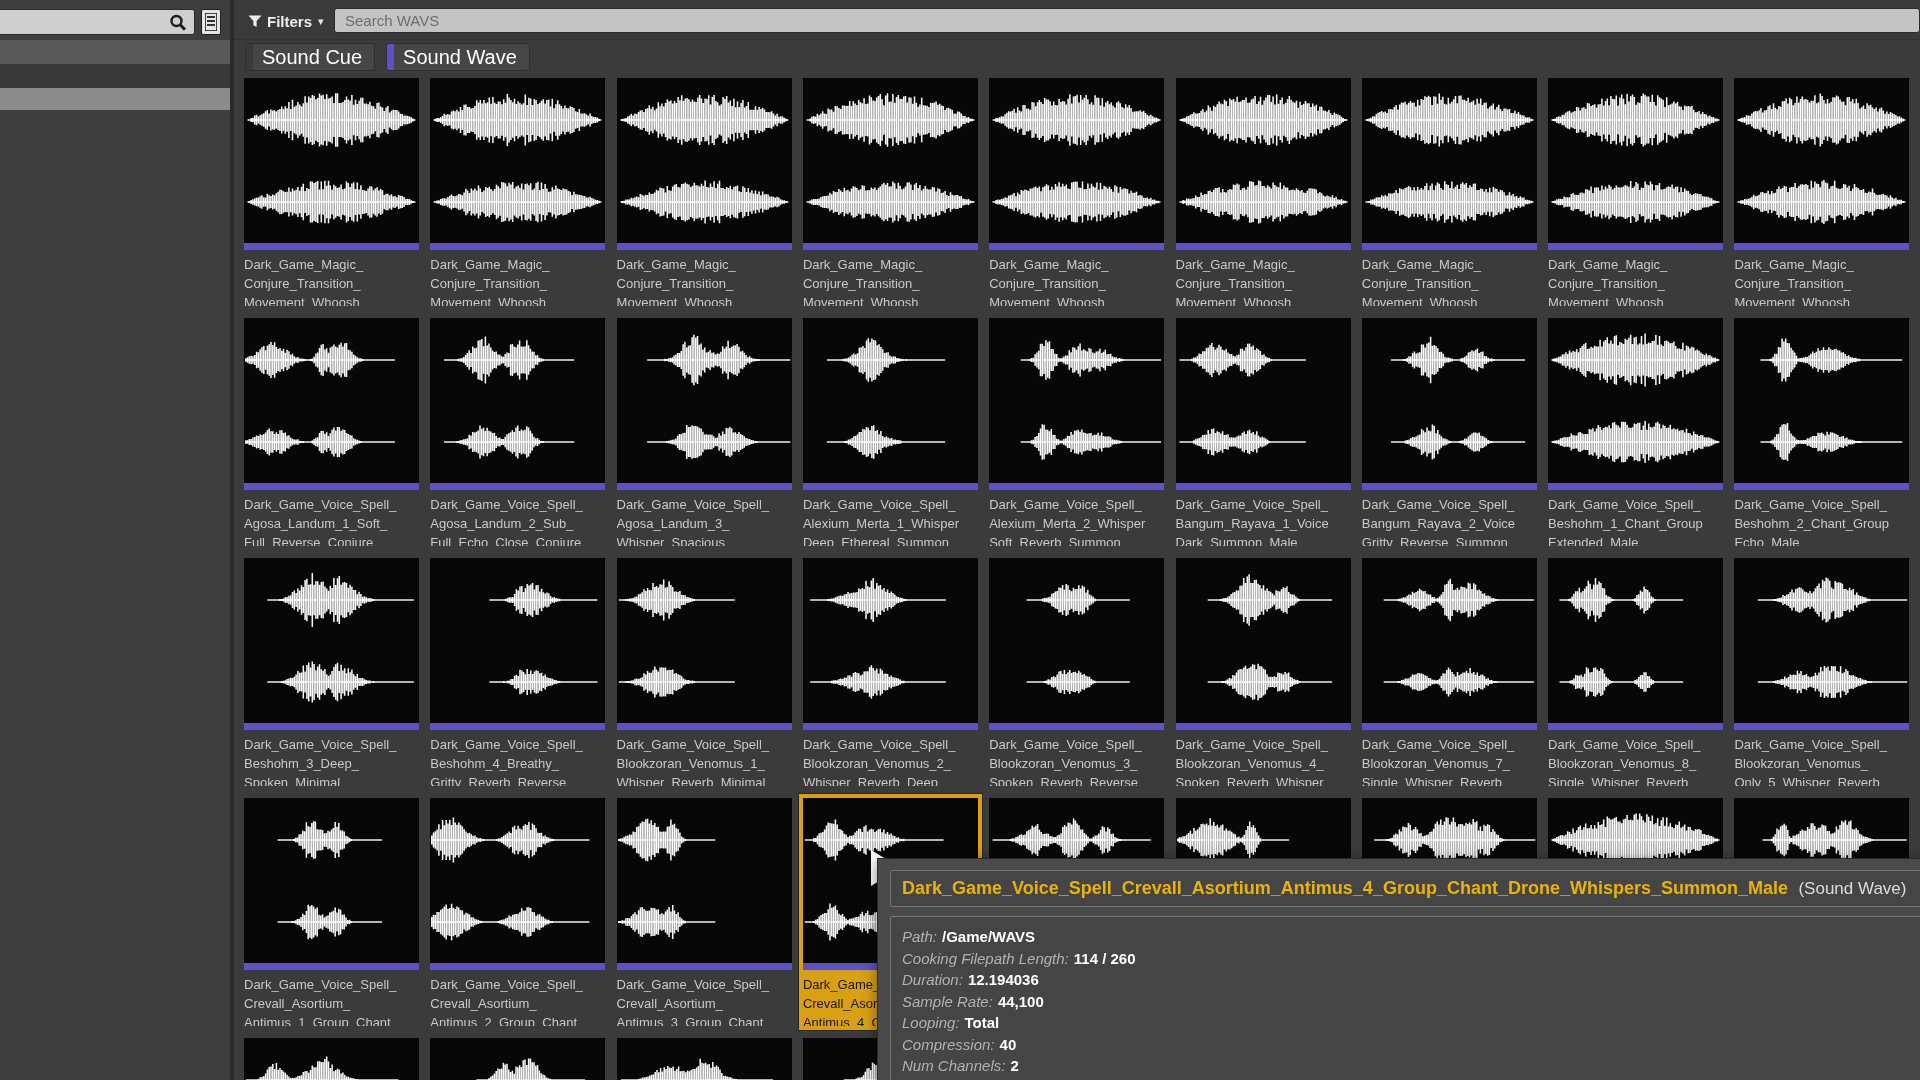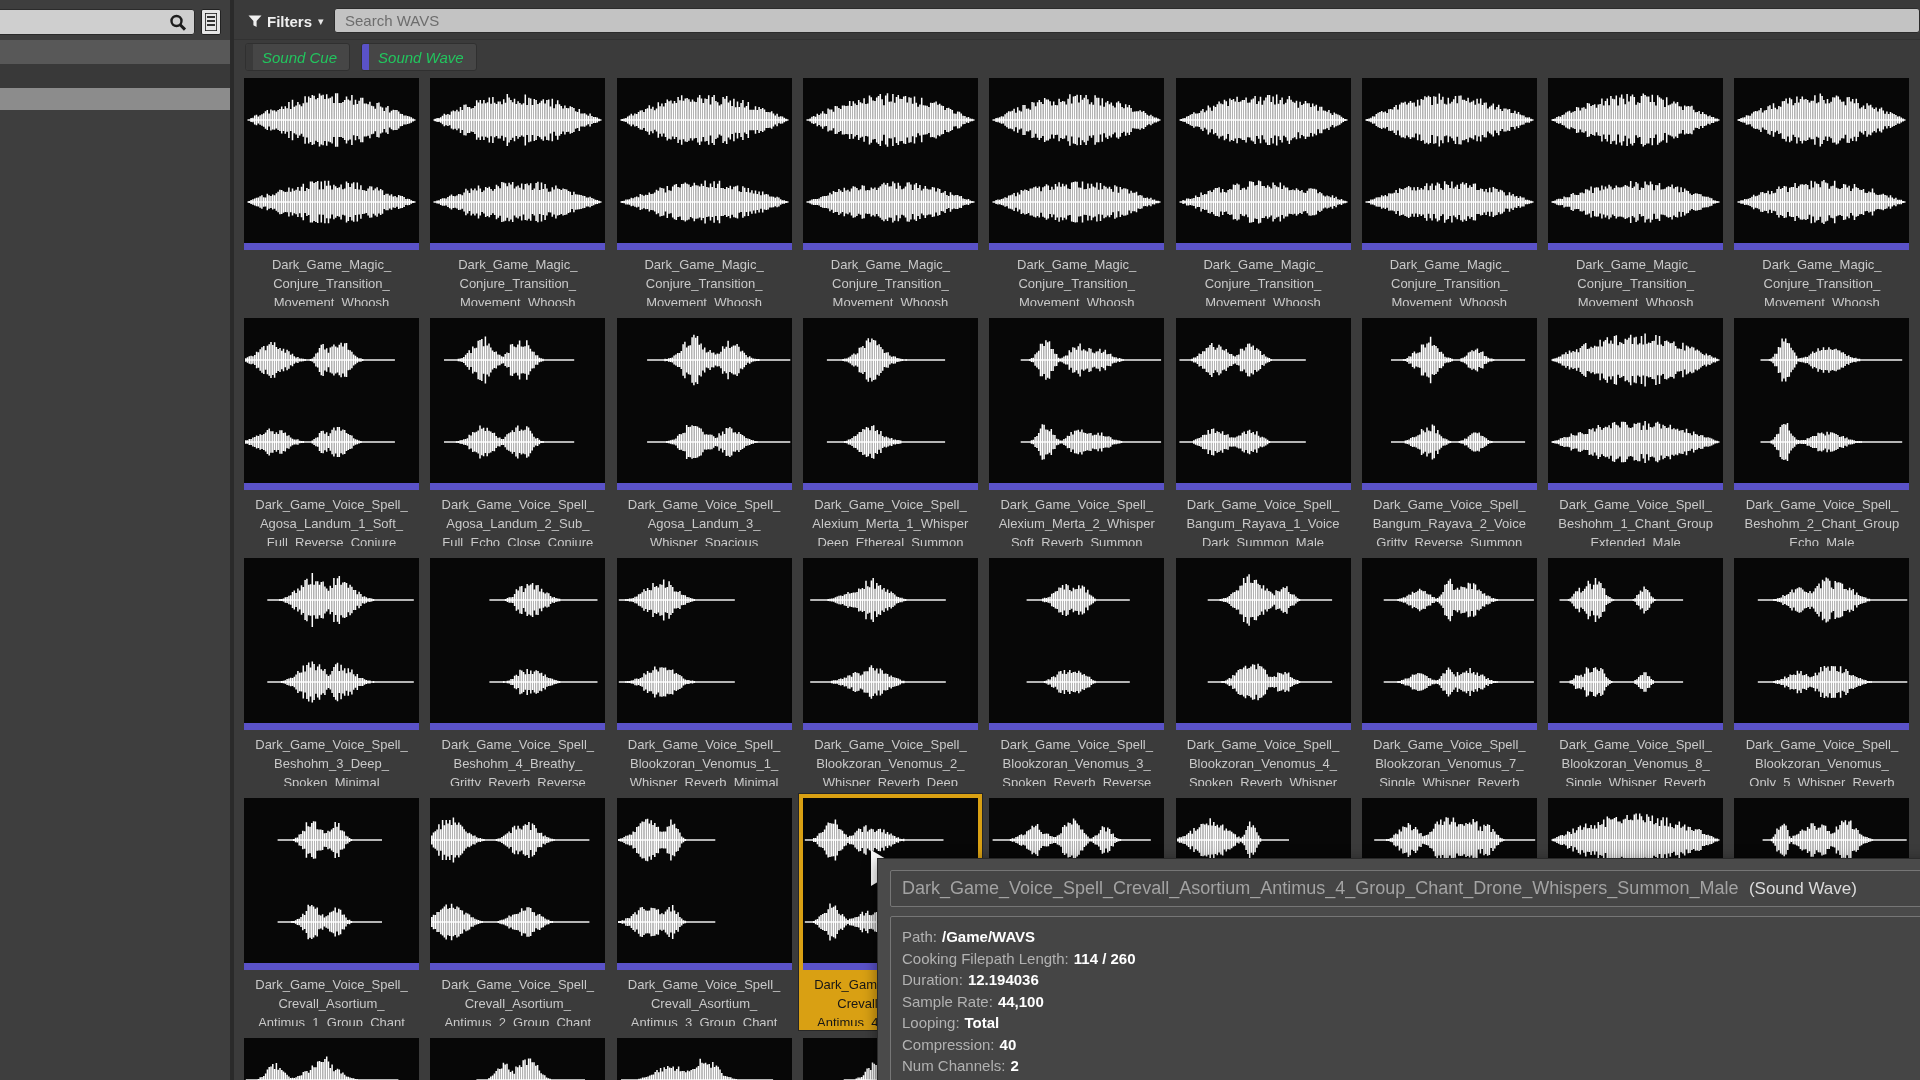--- a/index.html
+++ b/index.html
@@ -34,45 +34,45 @@
   .filters-btn .caret { font-size:11px; margin-left:1px; color:#e8e8e8; }
   .main-search { position:absolute; left:100px; top:8px; width:1586px; height:25px; background:#c3c3c3;
     border:1px solid #2c2c2c; border-radius:3px; padding-left:10px; font-size:15px; color:#2b2b2b; outline:none; }
   .main-search::placeholder { color:#6d6d6d; opacity:1; }
 
   
   .chips { position:absolute; left:11px; top:43px; display:flex; gap:11px; }
   .chip { height:28px; background:#464646; border:1px solid #303030; border-radius:3px;
     display:flex; align-items:center; padding-right:12px; cursor:pointer; }
   .chip-ind { width:7px; height:26px; border-radius:2px 0 0 2px; margin-right:9px; }
-  .chip-label { color:#22c55e; font-size:15px;font-style:italic; }
+  .chip-label { color:#ffffff; font-size:20px; }
 
   
   #grid { position:absolute; left:0; top:0; width:1920px; height:1080px; }
   .tile { position:absolute; width:175px; cursor:pointer; }
   .tile.selected { background:var(--sel-yellow); padding:4px; width:183px; box-shadow:0 0 0 1px rgba(0,0,0,.35); }
   .thumb { position:relative; width:175px; height:172px; background:#070707; overflow:hidden; }
   .typebar { position:absolute; left:0; bottom:0; width:175px; height:7px; background:var(--wave-purple); }
   .tlabel { margin-top:5px; height:51px; overflow:hidden; font-size:13px; line-height:19px;
-    text-align:center; color:#c9c9c9; white-space:nowrap; }
+    color:#c9c9c9; white-space:nowrap; }
   .tile.selected .tlabel { color:#161616; }
   .play { position:absolute; left:68px; top:52px; width:0; height:0;
     border-left:30px solid #fdfdfd; border-top:18px solid transparent; border-bottom:18px solid transparent; }
 
   
   .tooltip { position:absolute; left:877px; top:858px; width:1110px; height:620px; background:#4a4a4a;
     border:1px solid #2a2a2a; box-shadow:0 3px 14px rgba(0,0,0,.45); z-index:10; padding:11px 12px; }
   .tt-title-box { width:1080px; border:1px solid #767676; background:#454545; border-radius:2px;
     padding:7px 11px; white-space:nowrap; overflow:hidden; }
-  .tt-title { color:#a3a3a3; font-size:18px; font-weight:normal; }
+  .tt-title { color:#eab308; font-size:18px; font-weight:bold; }
   .tt-type { color:#dcdcdc; font-size:17px; margin-left:6px; }
   .tt-body { margin-top:9px; width:1080px; border:1px solid #767676; background:#454545;
     border-radius:2px; padding:9px 11px 12px 11px; }
   .tt-row { font-size:15px; line-height:21.5px; white-space:nowrap; }
-  .tt-label { color:#b2b2b2; }
+  .tt-label { color:#b2b2b2;font-style:italic; }
   .tt-value { color:#ffffff; font-weight:bold; margin-left:5px; }
 
   svg { display:block; }
 </style>
 </head>
 <body>
 
 <div id="app">
   <div class="top-strip"></div>
 

